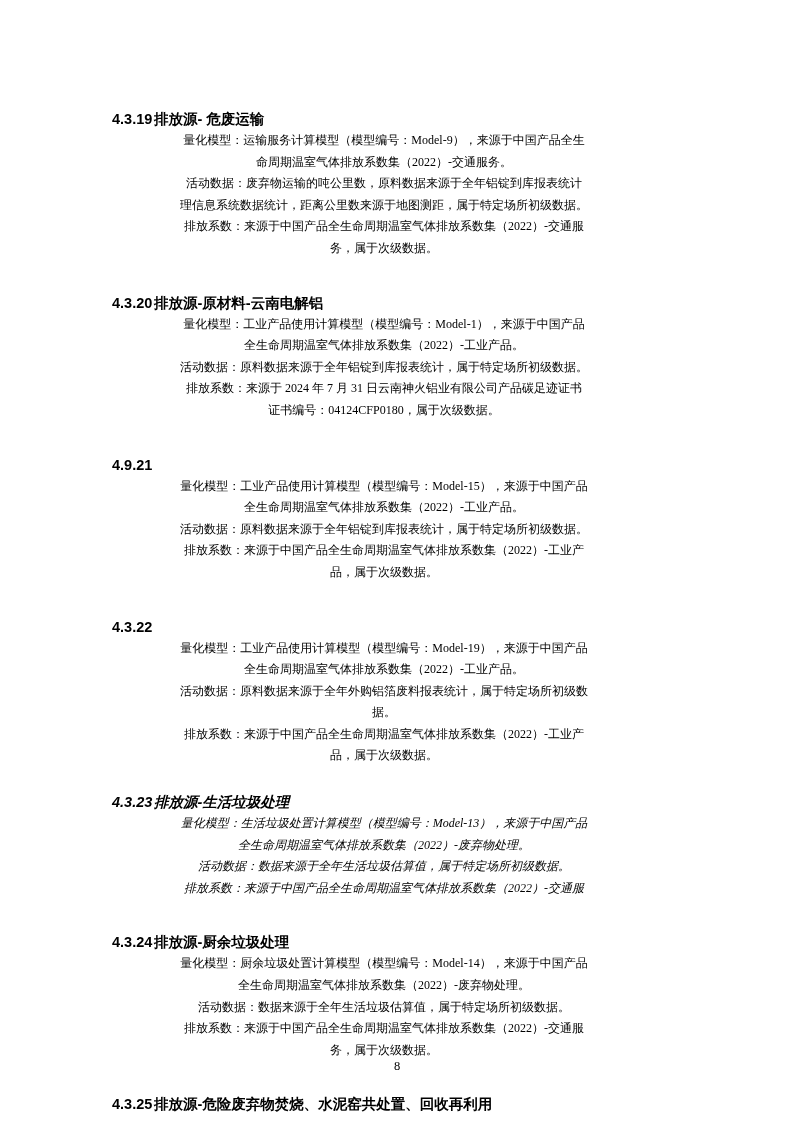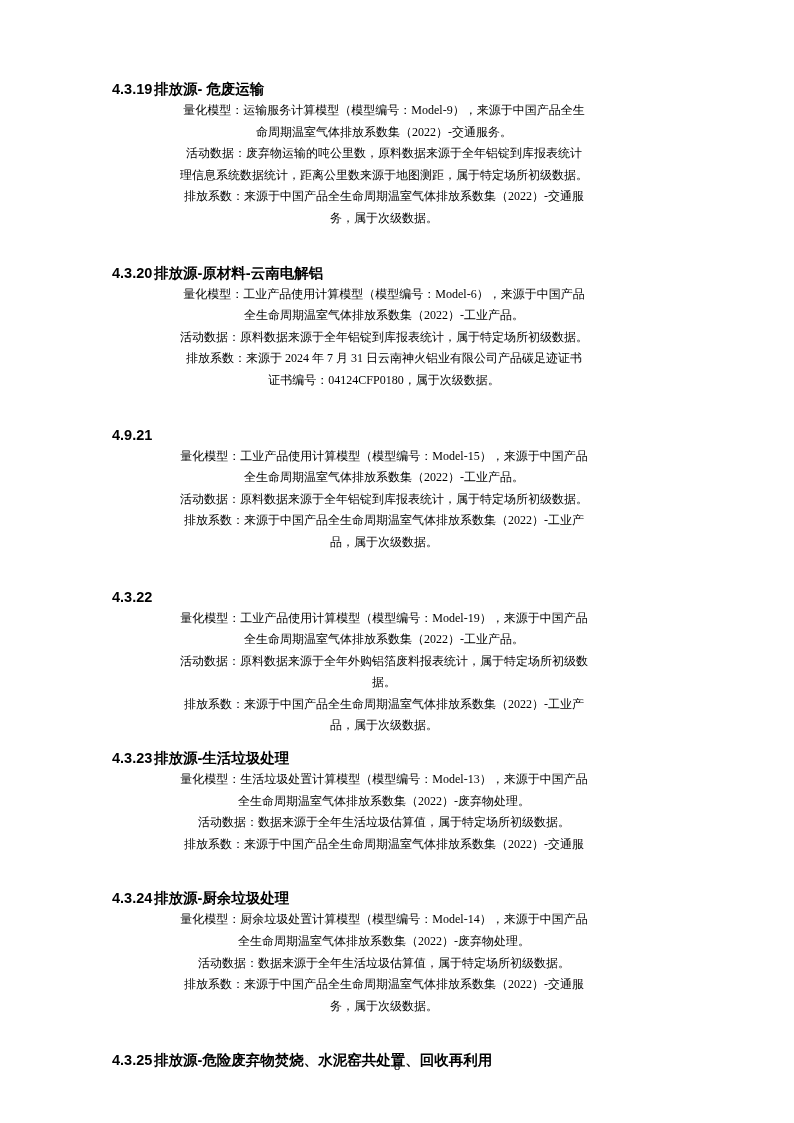--- a/index.html
+++ b/index.html
@@ -7,28 +7,28 @@
     padding: 0;
     background: #ffffff;
   }
   .page {
     position: relative;
     width: 654px;
     height: 1123px;
     background: #ffffff;
     color: #000000;
     box-sizing: border-box;
-    padding: 78px 40px 0 112px;
+    padding: 108px 40px 0 112px;
     font-family: "Liberation Serif", serif;
     overflow: hidden;
     border-radius: 16px;
   }
   .sec { margin-top: 32px; }
   .sec:first-child { margin-top: 0; }
-  .sec.extra-gap { margin-top: 10px; }
+  .sec.extra-gap { margin-top: 24px; font-style: italic; }
   .sec-heading {
     display: flex;
     margin: 0;
     font-family: "Liberation Sans", sans-serif;
     font-weight: bold;
     font-size: 14.5px;
     line-height: 22px;
     white-space: nowrap;
   }
   .sec-num {
@@ -75,21 +75,21 @@
       <div class="body-line">务，属于次级数据。</div>
     </div>
   </section>
 
   <section class="sec">
     <h3 class="sec-heading">
       <span class="sec-num">4.3.20</span>
       <span class="sec-title">排放源-原材料-云南电解铝</span>
     </h3>
     <div class="sec-body">
-      <div class="body-line">量化模型：工业产品使用计算模型（模型编号：Model-6），来源于中国产品</div>
+      <div class="body-line">量化模型：工业产品使用计算模型（模型编号：Model-1），来源于中国产品</div>
       <div class="body-line">全生命周期温室气体排放系数集（2022）-工业产品。</div>
       <div class="body-line">活动数据：原料数据来源于全年铝锭到库报表统计，属于特定场所初级数据。</div>
       <div class="body-line">排放系数：来源于 2024 年 7 月 31 日云南神火铝业有限公司产品碳足迹证书</div>
       <div class="body-line">证书编号：04124CFP0180，属于次级数据。</div>
     </div>
   </section>
 
   <section class="sec">
     <h3 class="sec-heading">
       <span class="sec-num">4.9.21</span>

